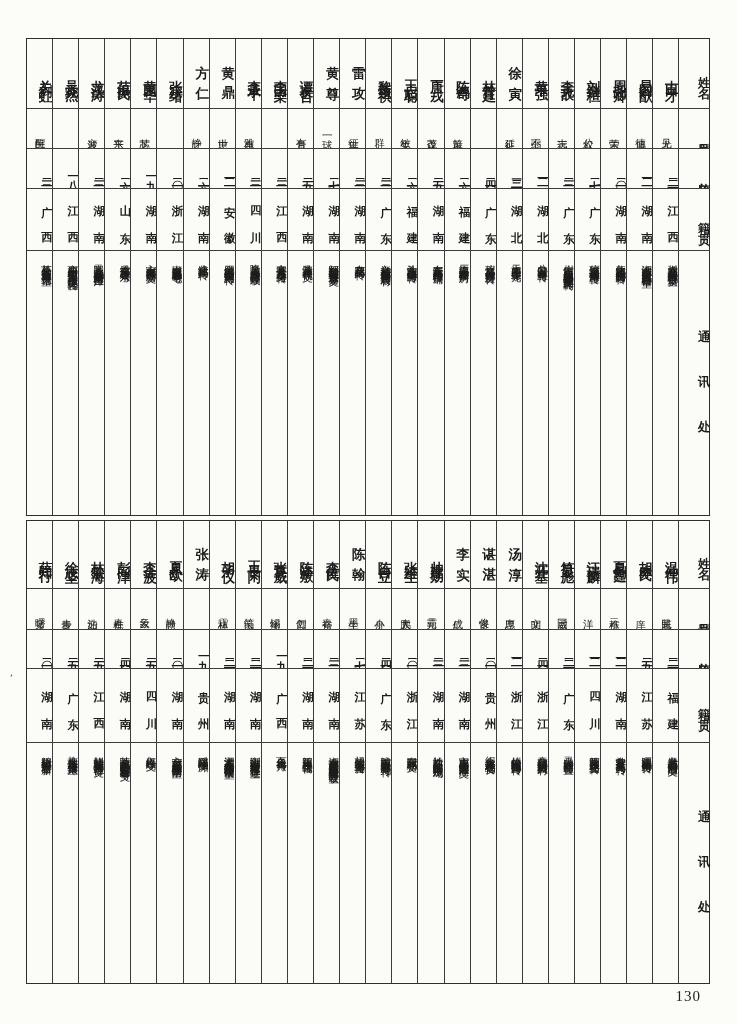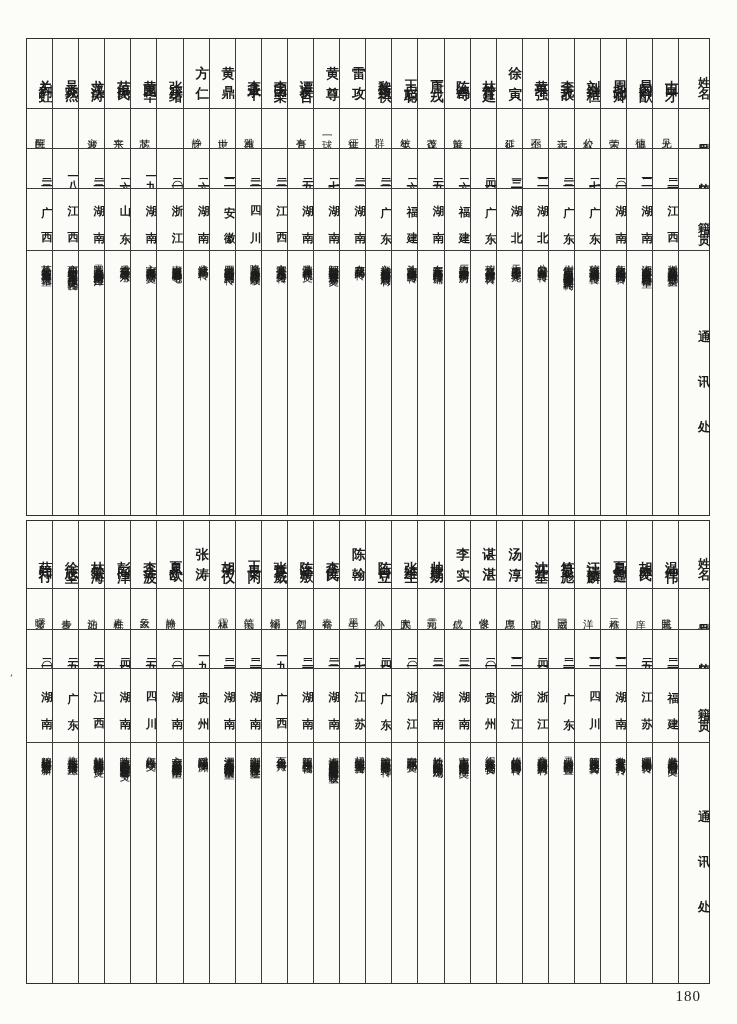--- a/index.html
+++ b/index.html
@@ -447,14 +447,14 @@
       <div class="header-col">
       <div class="cell r-name h-cell h-two">姓名</div>
       <div class="cell r-alias h-cell">别号</div>
       <div class="cell r-age h-cell">年龄</div>
       <div class="cell r-native h-cell h-two">籍贯</div>
       <div class="cell r-addr h-cell h-three">通讯处</div>
     </div>
   </div>
 
   <div class="tick">ʼ</div>
-  <div class="page-number">180</div>
+  <div class="page-number">130</div>
 </div>
 
 </body></html>

